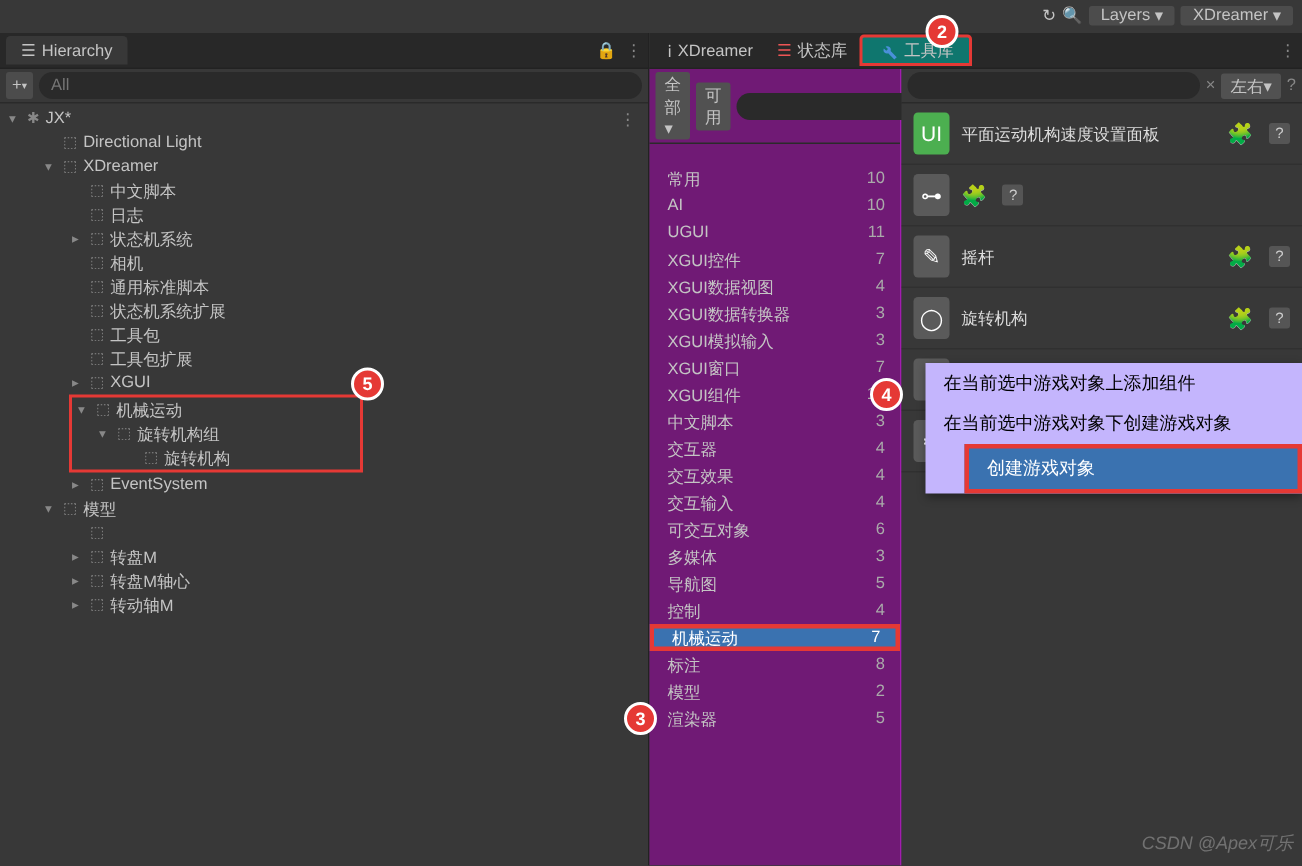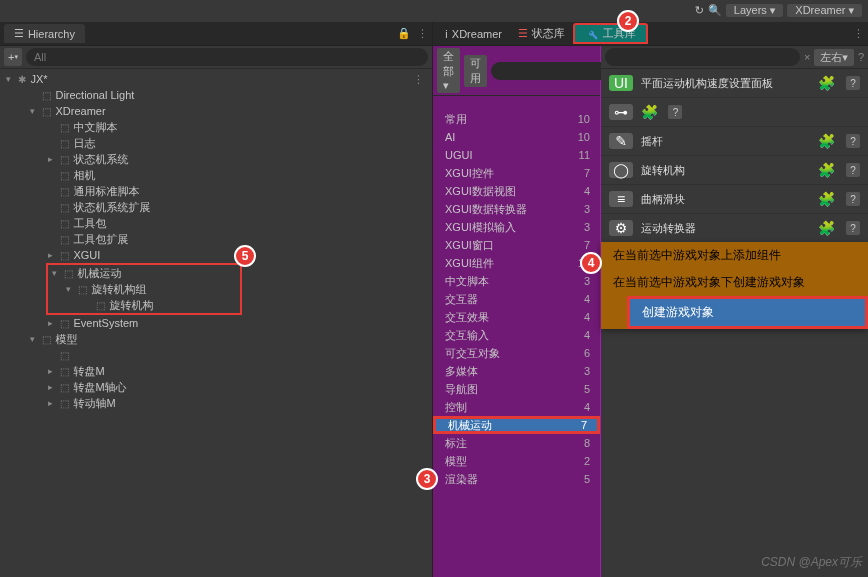--- a/index.html
+++ b/index.html
@@ -42,26 +42,26 @@
 .cat-list { flex: 1; overflow: auto; }
 .cat-item { display: flex; justify-content: space-between; padding: 3px 10px 3px 12px; height: 18px; align-items: center; }
 .cat-item.selected { background: #3a72b0; color: #fff; }
 .cat-count { color: #aaa; }
 .cat-item.selected .cat-count { color: #fff; }
 
 .tools-col { flex: 1; background: #383838; display: flex; flex-direction: column; position: relative; }
 .tools-filter { display: flex; padding: 2px 4px; gap: 4px; align-items: center; border-bottom: 1px solid #2a2a2a; }
 .tool-list { flex: 1; overflow: auto; }
 .tool-item { display: flex; align-items: center; padding: 6px 8px; gap: 8px; border-bottom: 1px solid #303030; position: relative; }
-.tool-icon { width: 24px; height: 16px; background: #5a5a5a; border-radius: 3px; display: flex; align-items: center; justify-content: center; font-size: 14px; color: #fff; flex-shrink: 0; }
+.tool-icon { width: 24px; height: 28px; background: #5a5a5a; border-radius: 3px; display: flex; align-items: center; justify-content: center; font-size: 14px; color: #fff; flex-shrink: 0; }
 .tool-item .label { flex: 1; color: #ddd; }
 .tool-item .puzzle { color: #4a90d9; font-size: 14px; margin-right: 2px; }
 .tool-item .help { color: #ccc; background: #555; width: 14px; height: 14px; border-radius: 2px; display: flex; align-items: center; justify-content: center; font-size: 10px; }
 
-.context-menu { position: absolute; top: 196px; left: 0; right: 0; background: #a16207; color: #000; z-index: 40; box-shadow: 0 2px 6px rgba(0,0,0,0.4); }
+.context-menu { position: absolute; top: 196px; left: 16px; right: 0; background: #c4b5fd; color: #000; z-index: 40; box-shadow: 0 2px 6px rgba(0,0,0,0.4); }
 .context-menu .mi { padding: 5px 12px; font-size: 12px; }
 .context-menu .mi.sel { background: #3a72b0; color: #fff; margin-left: 26px; }
 
 .divider-text { color: #888; font-size: 10px; letter-spacing: 0; }
 .watermark { position: absolute; right: 6px; bottom: 6px; color: rgba(220,220,220,0.35); font-size: 12px; z-index: 60; font-style: italic; }
 
 
 .wrench { display:inline-block; width:14px; height:14px; }
 .wrench svg { width:14px; height:14px; }
 </style>

